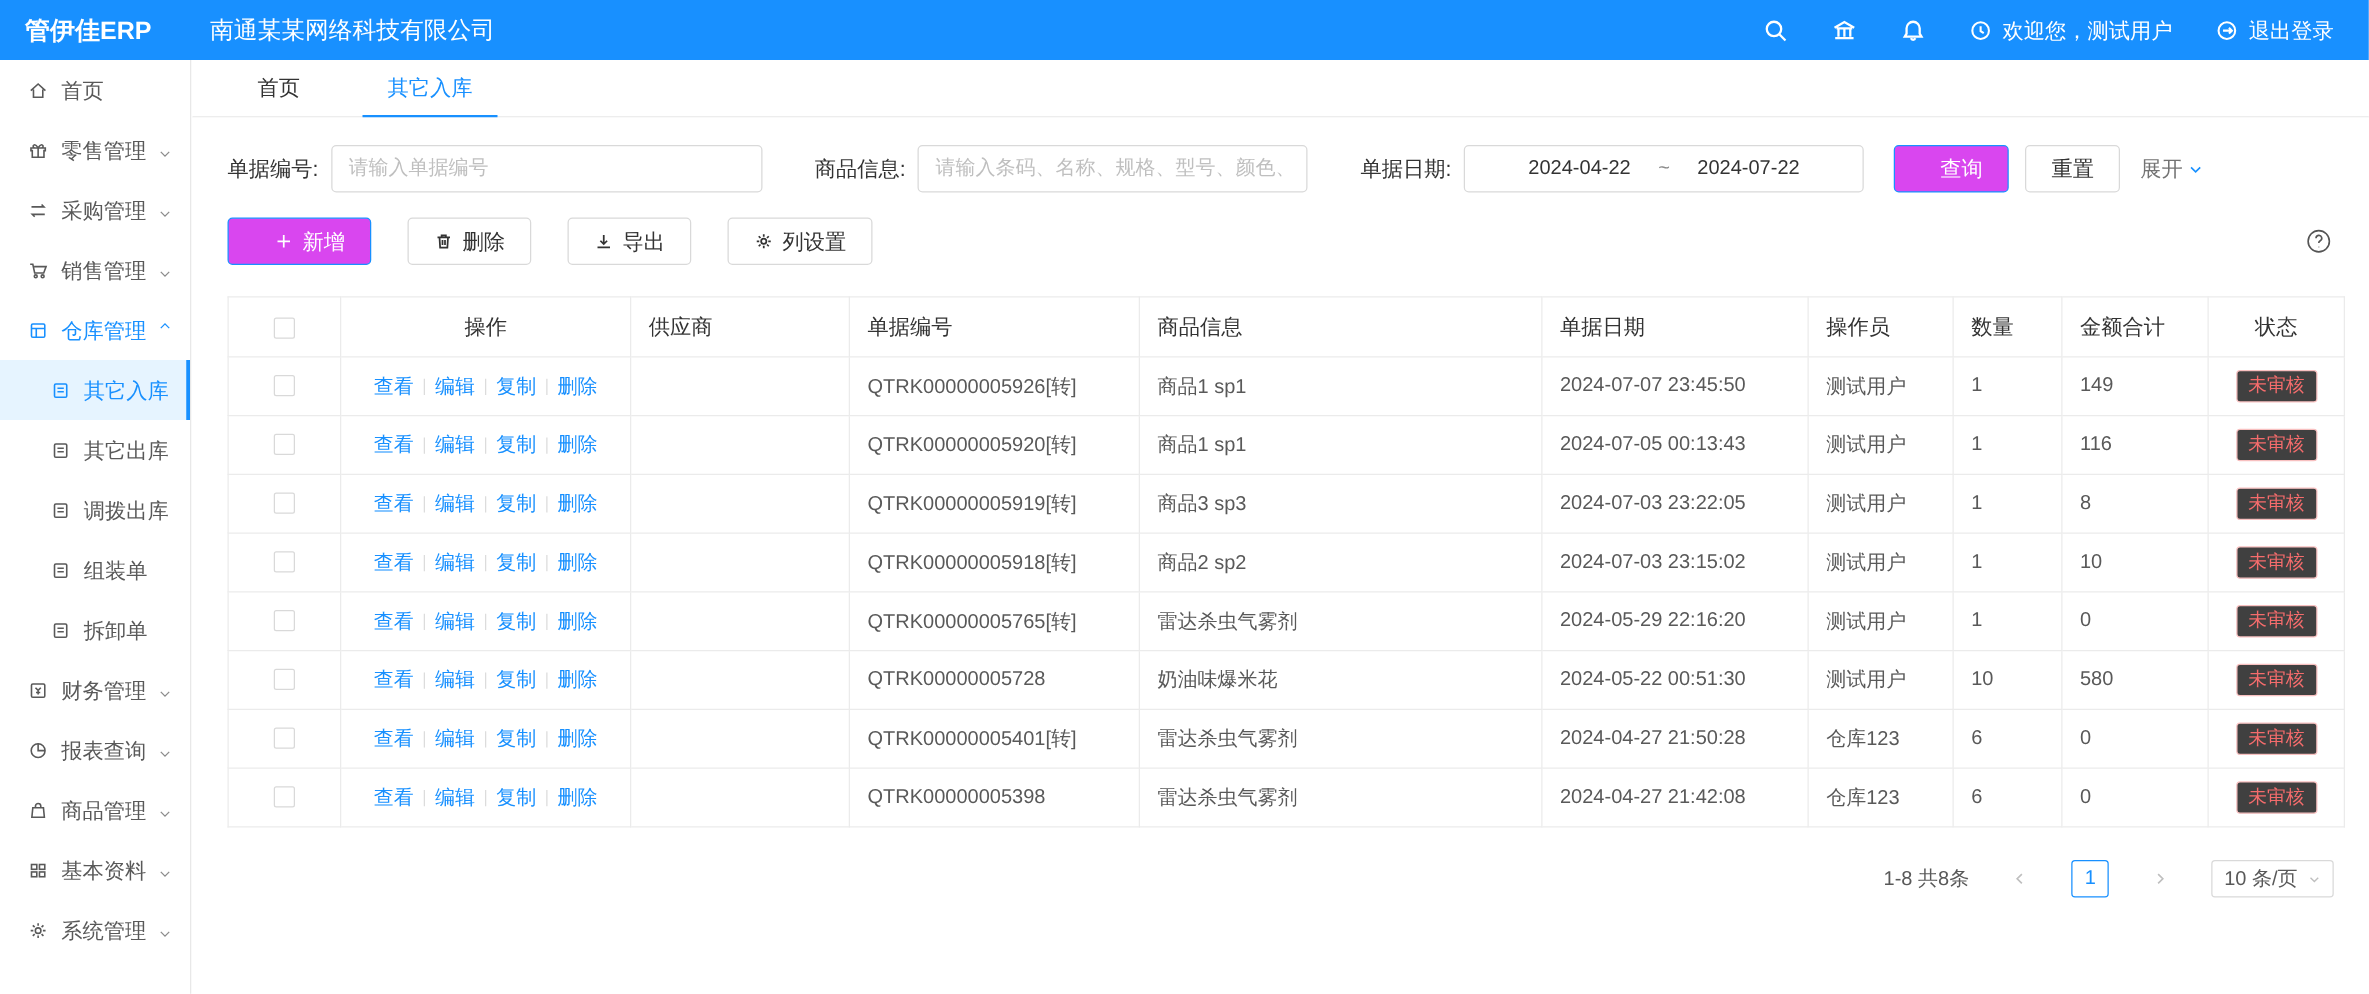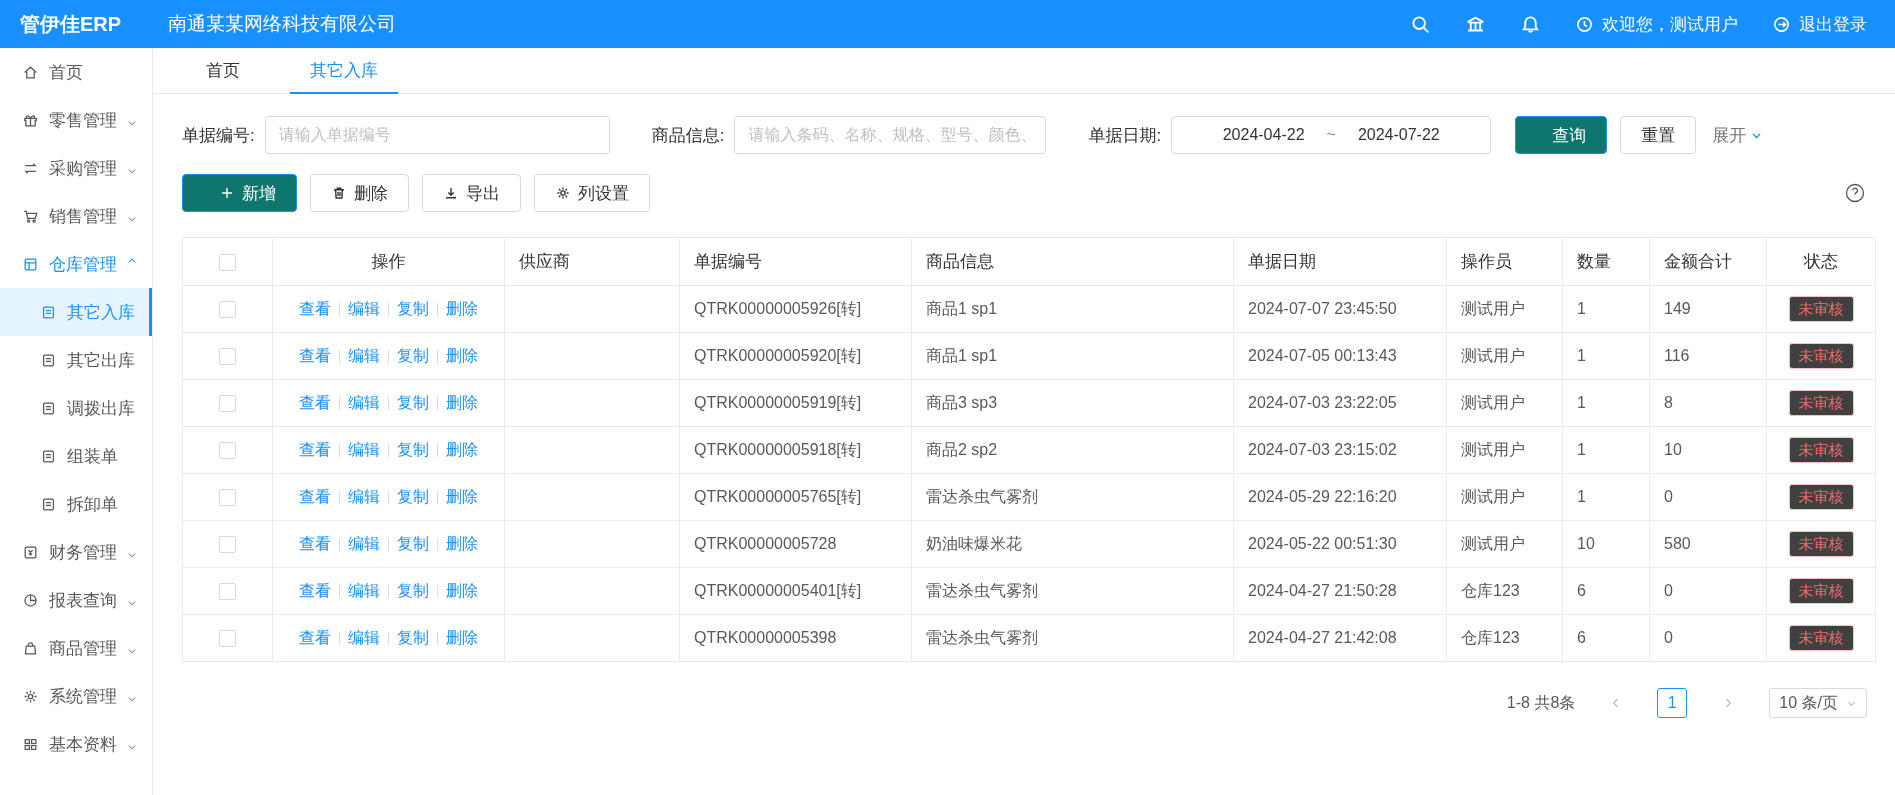--- a/index.html
+++ b/index.html
@@ -45,27 +45,27 @@
   .f-label { white-space:nowrap; margin-right:10px;text-align:center; }
   .f-input { height:38px; border:1px solid #d9d9d9; border-radius:4px; padding:0 13px; font-size:16px;
     color:#333; outline:none; font-family:inherit; background:#fff; }
   .f-input::placeholder { color:#bfbfbf; }
   .gap { width:42px; flex:none; }
   .daterange { height:38px; width:320px; border:1px solid #d9d9d9; border-radius:4px; display:flex;
     align-items:center; justify-content:center; gap:22px; font-size:16px; color:#333; cursor:pointer; }
   .daterange .tilde { color:#8c8c8c; }
   .btn { height:38px; border-radius:4px; font-size:17px; padding:0 20px; cursor:pointer;
     display:inline-flex; align-items:center; gap:7px; font-family:inherit; }
-  .btn-primary { background:#0f766e; border:1px solid #1890ff; color:#fff;padding-left:36px; }
+  .btn-primary { background:#d946ef; border:1px solid #1890ff; color:#fff;padding-left:36px; }
   .btn-plain { background:#fff; border:1px solid #d9d9d9; color:#333; }
   .btn svg { width:16px; height:16px; stroke:currentColor; fill:none; stroke-width:1.4; }
   .link-expand { color:#737373; font-size:17px; margin-left:16px; display:inline-flex; align-items:center; gap:4px; cursor:pointer; }
   .link-expand svg { width:13px; height:13px; stroke:#1890ff; fill:none; stroke-width:1.6; }
 
-  .toolbar { margin-top:20px; display:flex; align-items:center; gap:13px; }
+  .toolbar { margin-top:20px; display:flex; align-items:center; gap:29px; }
   .help { margin-left:auto; width:24px; height:24px; cursor:pointer; }
   .help svg { width:24px; height:24px; stroke:#555; fill:none; stroke-width:1.3; }
 
   
   table { margin-top:25px; width:100%; border-collapse:collapse; table-layout:fixed; }
   th, td { border:1px solid #ebebeb; font-weight:normal; padding:0 14px; overflow:hidden; white-space:nowrap; }
   th { height:48px; font-size:17px; color:#333; text-align:left; background:#fff; }
   td { height:47px; font-size:16px; color:#595959; }
   th.center, td.center { text-align:center; padding:0 4px; }
   .checkbox { display:inline-block; width:17px; height:17px; border:1px solid #d9d9d9; border-radius:2px;
@@ -233,36 +233,36 @@
       <span class="mi-icon"><svg viewBox="0 0 16 16">
           <path d="M4 5.8h8l.7 7.2H3.3zM6 5.8V4.6a2 2 0 014 0v1.2"></path>
         </svg></span>
       <span class="mi-label">商品管理</span>
       <span class="mi-chev"><svg viewBox="0 0 16 16">
           <path d="M3.5 6l4.5 4.5L12.5 6"></path>
         </svg></span>
     </div>
     <div class="menu-item">
       <span class="mi-icon"><svg viewBox="0 0 16 16">
-          <circle cx="8" cy="8" r="2.1"></circle>
-          <path d="M8 2.4v2M8 11.6v2M2.4 8h2M11.6 8h2M4 4l1.4 1.4M10.6 10.6L12 12M12 4l-1.4 1.4M5.4 10.6L4 12"></path>
-        </svg></span>
-      <span class="mi-label">系统管理</span>
-      <span class="mi-chev"><svg viewBox="0 0 16 16">
-          <path d="M3.5 6l4.5 4.5L12.5 6"></path>
-        </svg></span>
-    </div>
-    <div class="menu-item">
-      <span class="mi-icon"><svg viewBox="0 0 16 16">
           <rect x="3" y="3.4" width="4" height="3.6"></rect>
           <rect x="9" y="3.4" width="4" height="3.6"></rect>
           <rect x="3" y="9" width="4" height="3.6"></rect>
           <rect x="9" y="9" width="4" height="3.6"></rect>
         </svg></span>
       <span class="mi-label">基本资料</span>
+      <span class="mi-chev"><svg viewBox="0 0 16 16">
+          <path d="M3.5 6l4.5 4.5L12.5 6"></path>
+        </svg></span>
+    </div>
+    <div class="menu-item">
+      <span class="mi-icon"><svg viewBox="0 0 16 16">
+          <circle cx="8" cy="8" r="2.1"></circle>
+          <path d="M8 2.4v2M8 11.6v2M2.4 8h2M11.6 8h2M4 4l1.4 1.4M10.6 10.6L12 12M12 4l-1.4 1.4M5.4 10.6L4 12"></path>
+        </svg></span>
+      <span class="mi-label">系统管理</span>
       <span class="mi-chev"><svg viewBox="0 0 16 16">
           <path d="M3.5 6l4.5 4.5L12.5 6"></path>
         </svg></span>
     </div>
   </div>
 
 <div class="tabbar">
   <div class="tab">首页</div>
   <div class="tab active">其它入库</div>
 </div>

